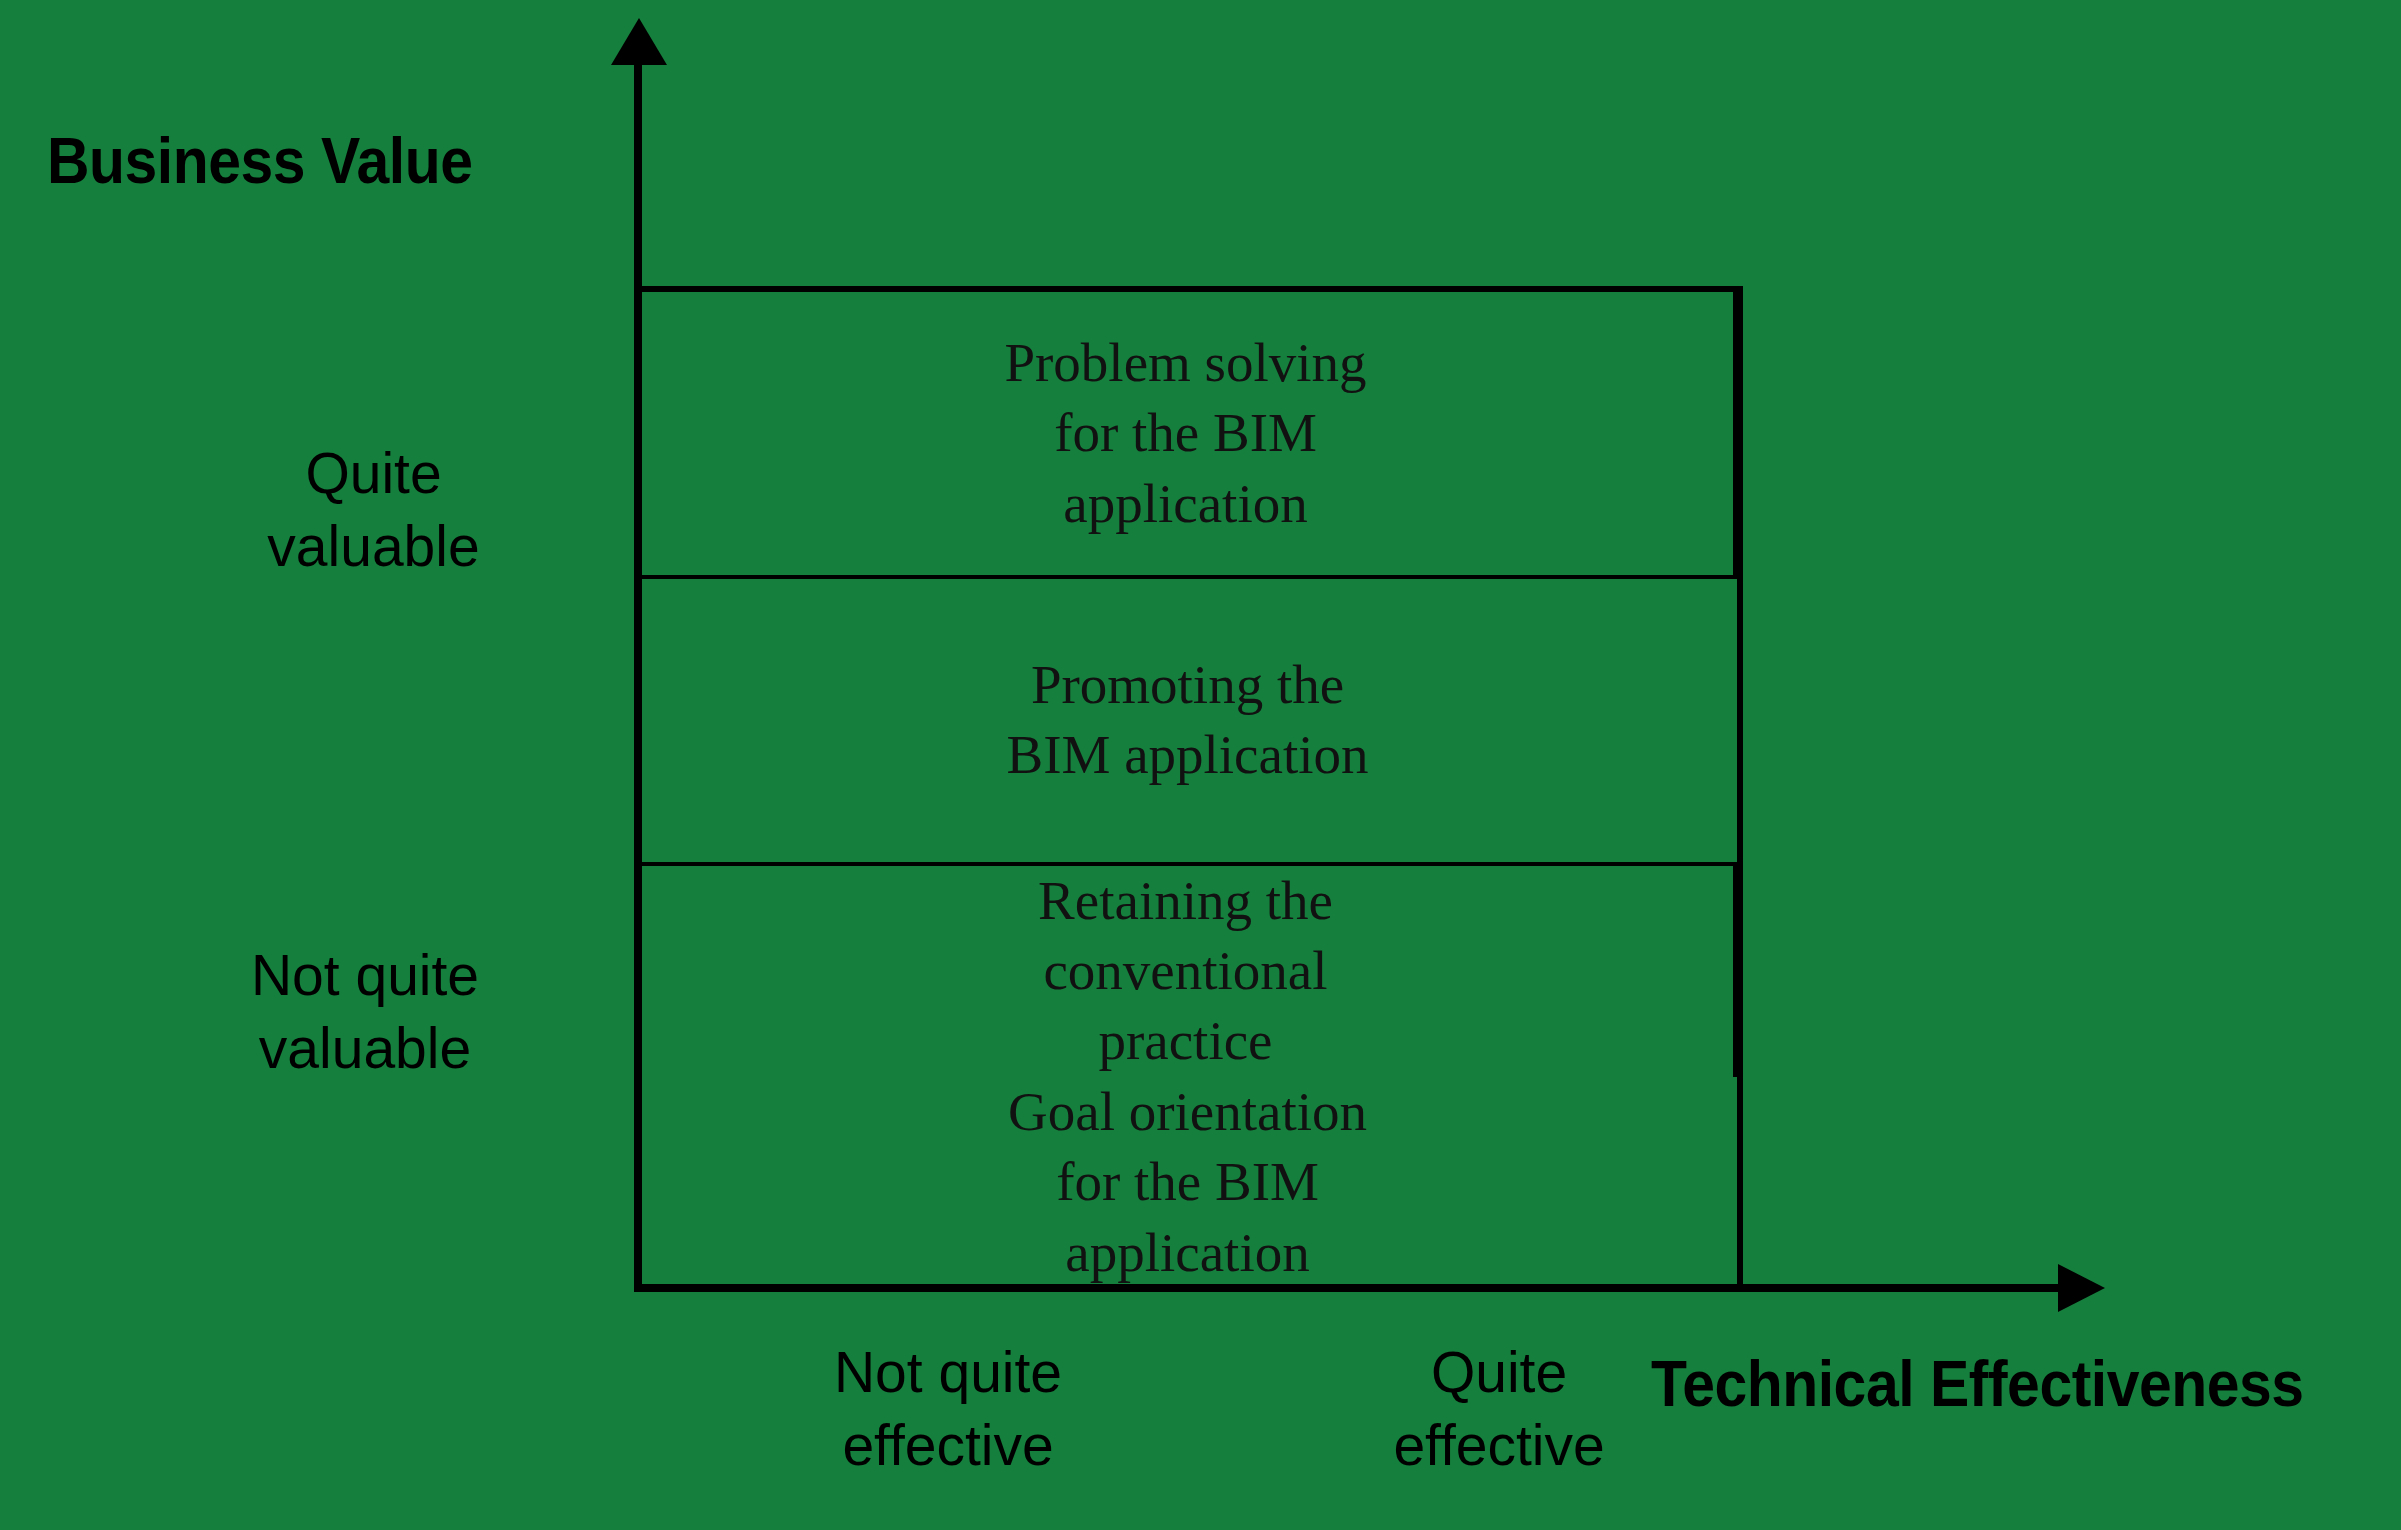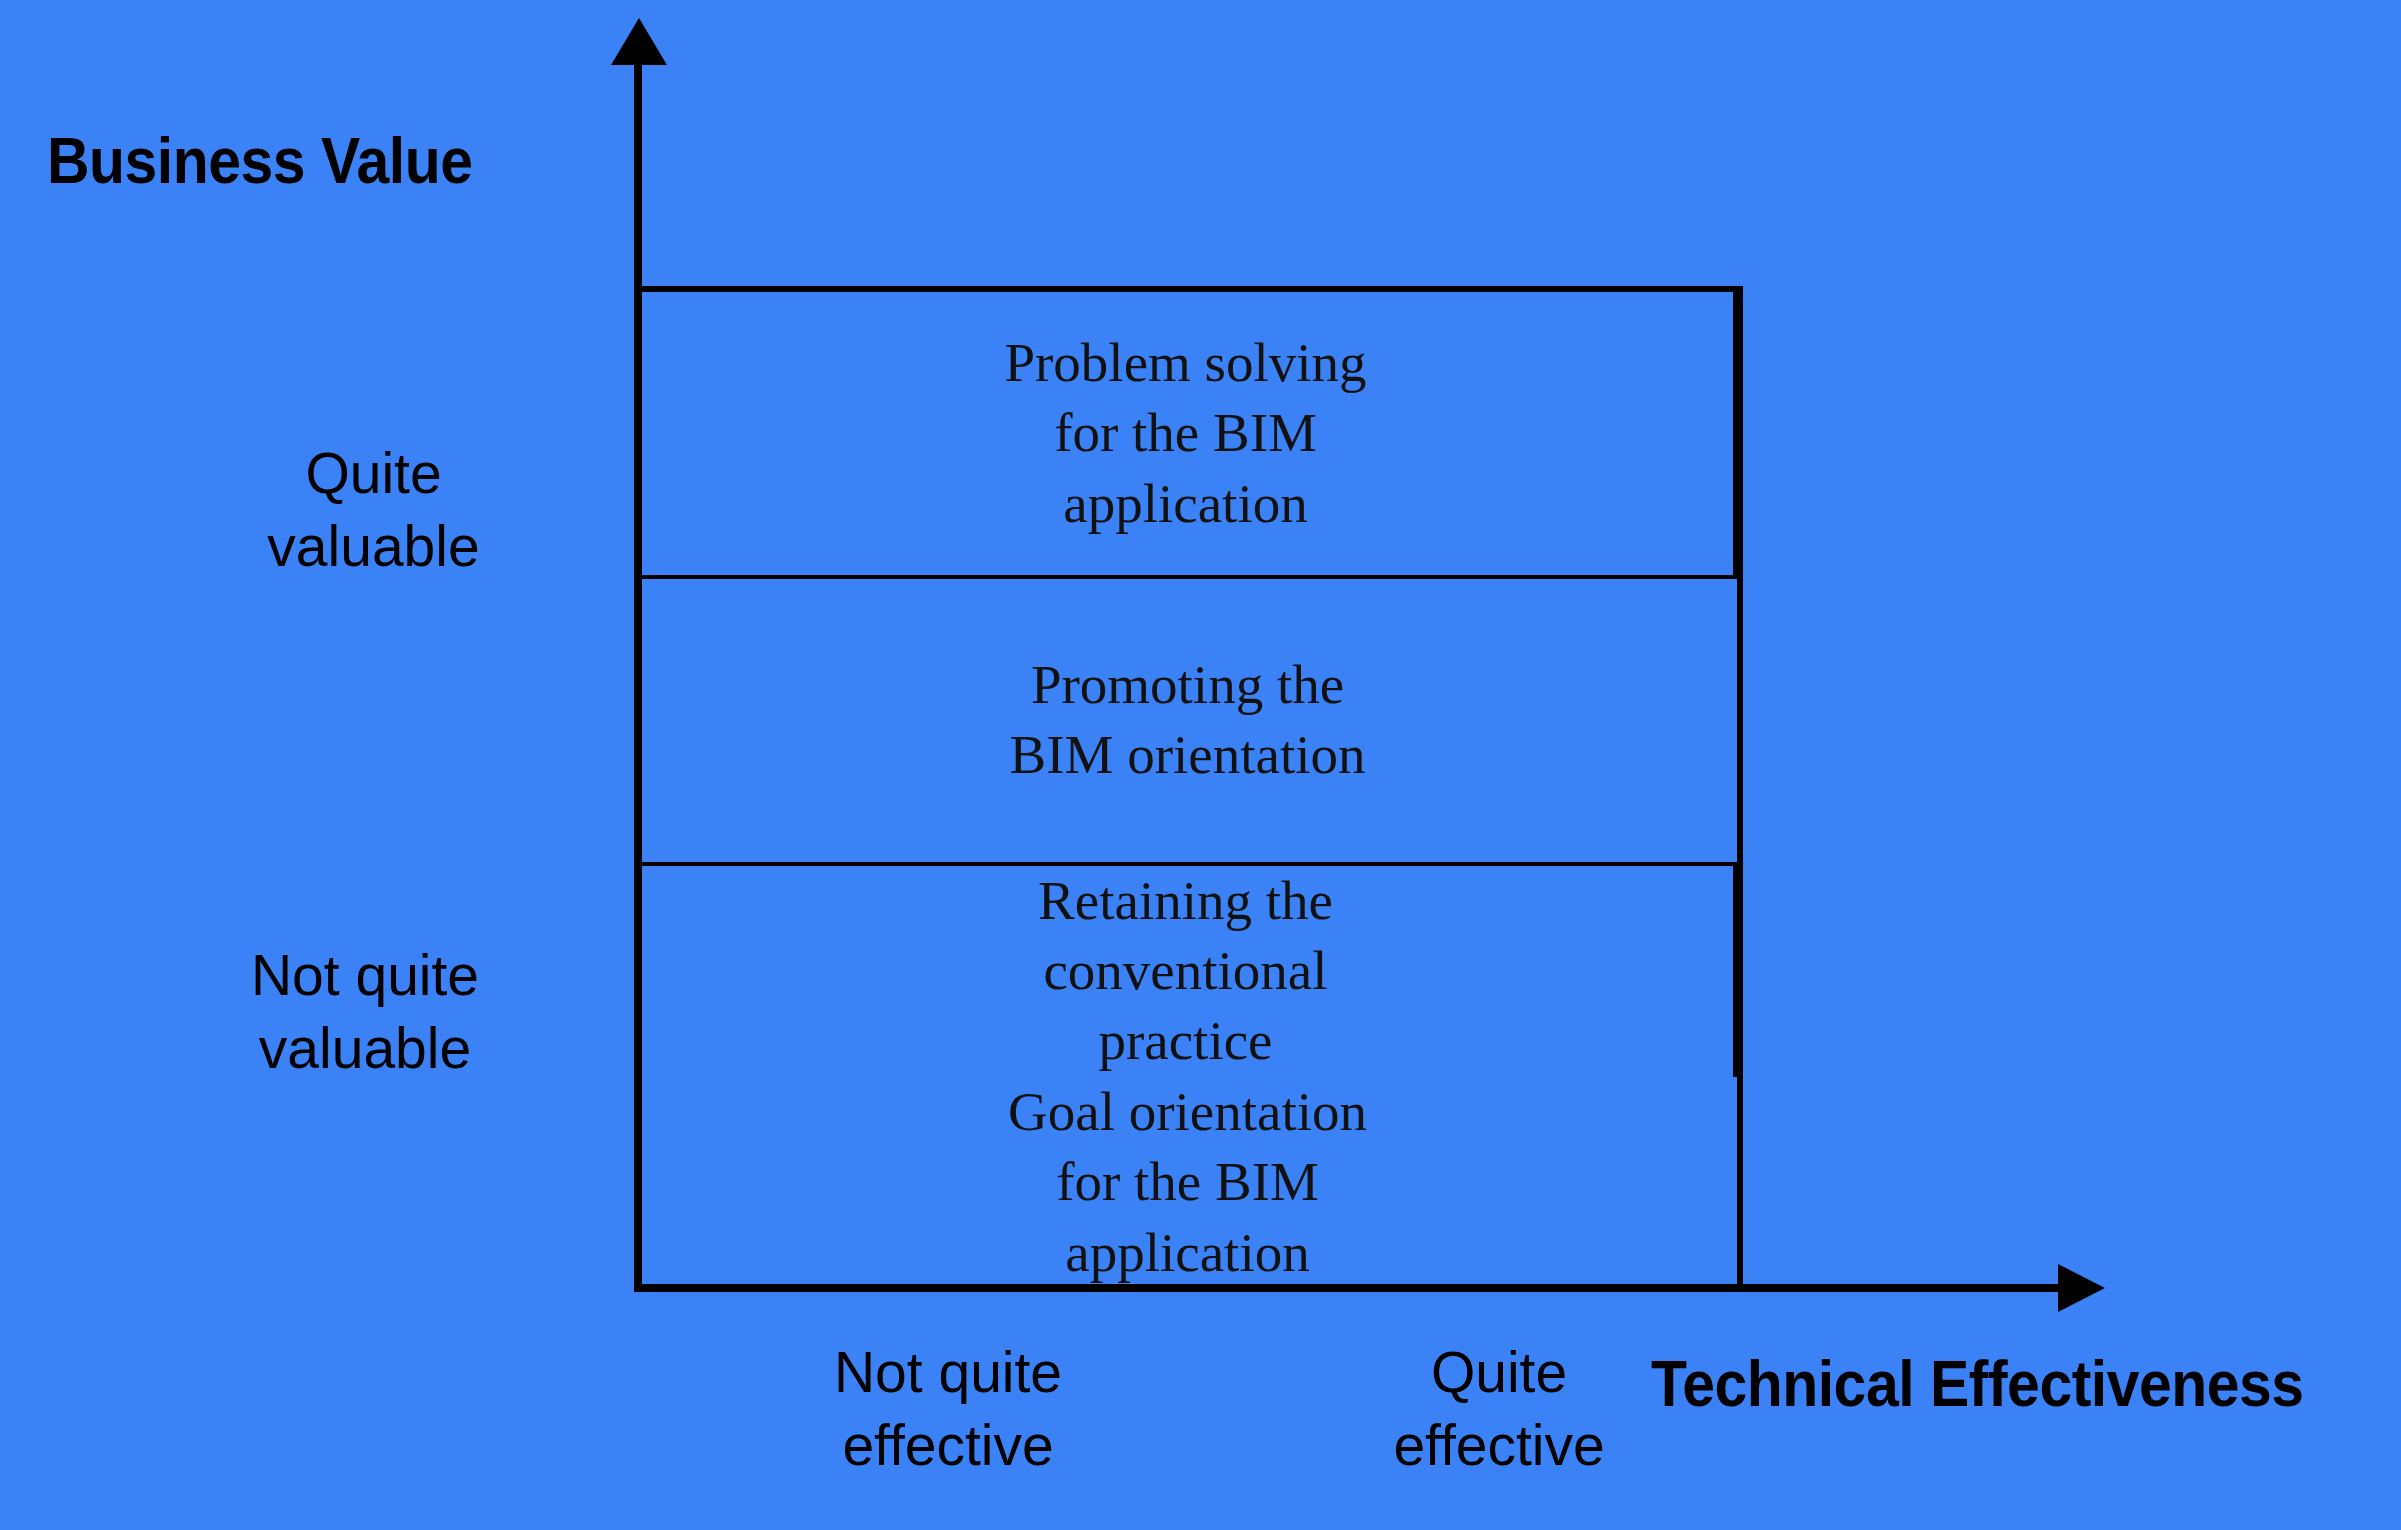--- a/index.html
+++ b/index.html
@@ -4,21 +4,21 @@
 <style>
   html, body {
     margin: 0;
     padding: 0;
     background: #ffffff;
   }
   #canvas {
     position: relative;
     width: 2401px;
     height: 1530px;
-    background: #3b82f6;
+    background: #15803d;
     overflow: hidden;
     font-family: "Liberation Sans", sans-serif;
   }
 
   
   .axis-line {
     position: absolute;
     background: #000000;
   }
   #y-axis-line {
@@ -172,21 +172,21 @@
   <div id="matrix">
 
     <div class="quadrant" id="quadrant-top-left">
       <span class="quadrant-text">Problem solving
 for the BIM
 application</span>
     </div>
 
     <div class="quadrant" id="quadrant-top-right">
       <span class="quadrant-text">Promoting the
-BIM orientation</span>
+BIM application</span>
     </div>
 
     <div class="quadrant" id="quadrant-bottom-left">
       <span class="quadrant-text">Retaining the
 conventional
 practice</span>
     </div>
 
     <div class="quadrant" id="quadrant-bottom-right">
       <span class="quadrant-text">Goal orientation

